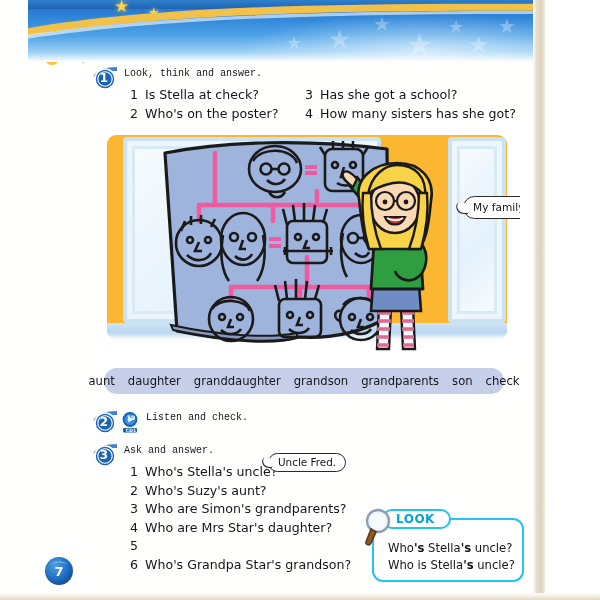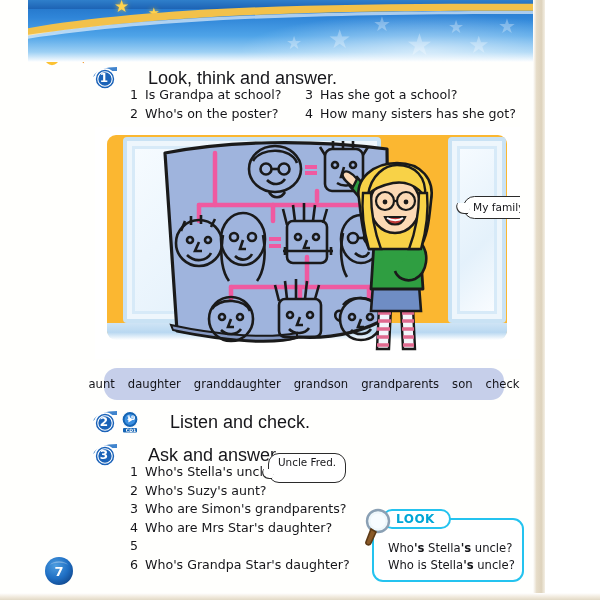--- a/index.html
+++ b/index.html
@@ -103,22 +103,22 @@
   .ex-badge .bnum {
     position: absolute; inset: 0;
     display: flex; align-items: center; justify-content: center;
     font-family: "DejaVu Sans", sans-serif;
     font-size: 12px; font-weight: bold; color: #ffffff;
     padding-right: 2px;
   }
 
   .ex-head {
     position: absolute; z-index: 12;
-    font-family: Liberation Sans, sans-serif;
-    font-size: 18px; color: #16161a; font-weight: normal; margin-left: 24px;
+    font-family: Liberation Mono, monospace;
+    font-size: 10px; color: #16161a; font-weight: normal;
   }
 
   .qlist { position: absolute; z-index: 12; }
   .qrow {
     display: flex; align-items: baseline;
     font-family: "DejaVu Sans", sans-serif;
     font-size: 12.6px; color: #16161a;
     margin-bottom: 3.5px;
     white-space: nowrap;
   }
@@ -188,39 +188,39 @@
     background: #ffffff;
     border-left: 1.4px solid #2b2b2b;
     border-bottom: 1.4px solid #2b2b2b;
     border-radius: 0 0 0 14px;
     transform: skewX(-18deg);
   }
 
   
   .wordbank {
     position: absolute; left: 104px; top: 368px;
-    width: 400px; height: 32px;
+    width: 400px; height: 26px;
     background: #c6cfea;
     border-radius: 13px;
     display: flex; align-items: center; justify-content: center;
     gap: 13px;
     z-index: 12;
   }
   .word {
     font-family: "DejaVu Sans", sans-serif;
     font-size: 11.6px; color: #15151a;
   }
 
   
   .sb-fred {
     position: absolute; left: 268px; top: 453px; z-index: 14;
     background: #ffffff;
     border: 1.3px solid #2b2b2b;
     border-radius: 11px;
-    padding: 2px 9px 14px 9px;
+    padding: 2px 9px 3px 9px;
     font-family: "DejaVu Sans", sans-serif;
     font-size: 10.4px; color: #16161a;
     white-space: nowrap;
   }
   .sb-fred::after {
     content: ""; position: absolute;
     left: -8px; bottom: 3px;
     width: 12px; height: 9px;
     background: #ffffff;
     border-left: 1.3px solid #2b2b2b;
@@ -327,21 +327,21 @@
   </svg>
   <div class="ex-badge" style="left:92px; top:66px;">
     <span class="bnum">1</span>
   </div>
 
   <div class="ex-head" style="left:124px; top:68px;">Look, think and answer.</div>
 
   <div class="qlist" style="left:130px; top:87px; width:180px;">
     <div class="qrow">
       <span class="qnum">1</span>
-      <span>Is Grandpa at school?</span>
+      <span>Is Stella at check?</span>
     </div>
     <div class="qrow">
       <span class="qnum">2</span>
       <span>Who's on the poster?</span>
     </div>
   </div>
 
   <div class="qlist" style="left:305px; top:87px; width:220px;">
     <div class="qrow">
       <span class="qnum">3</span>
@@ -569,21 +569,21 @@
     </div>
     <div class="qrow">
       <span class="qnum">4</span>
       <span>Who are Mrs Star's daughter?</span>
     </div>
     <div class="qrow">
       <span class="qnum">5</span>
     </div>
     <div class="qrow">
       <span class="qnum">6</span>
-      <span>Who's Grandpa Star's daughter?</span>
+      <span>Who's Grandpa Star's grandson?</span>
     </div>
   </div>
 
   <div class="sb-fred">Uncle Fred.</div>
 
   <div class="lookbox">
     <div class="look-tab-mask"></div>
     <div class="look-tab">LOOK</div>
     <svg class="magnifier" viewBox="0 0 34 40">
       <circle cx="16" cy="15" r="11" fill="#eef7fb" stroke="#8aa0b4" stroke-width="2.4"></circle>

